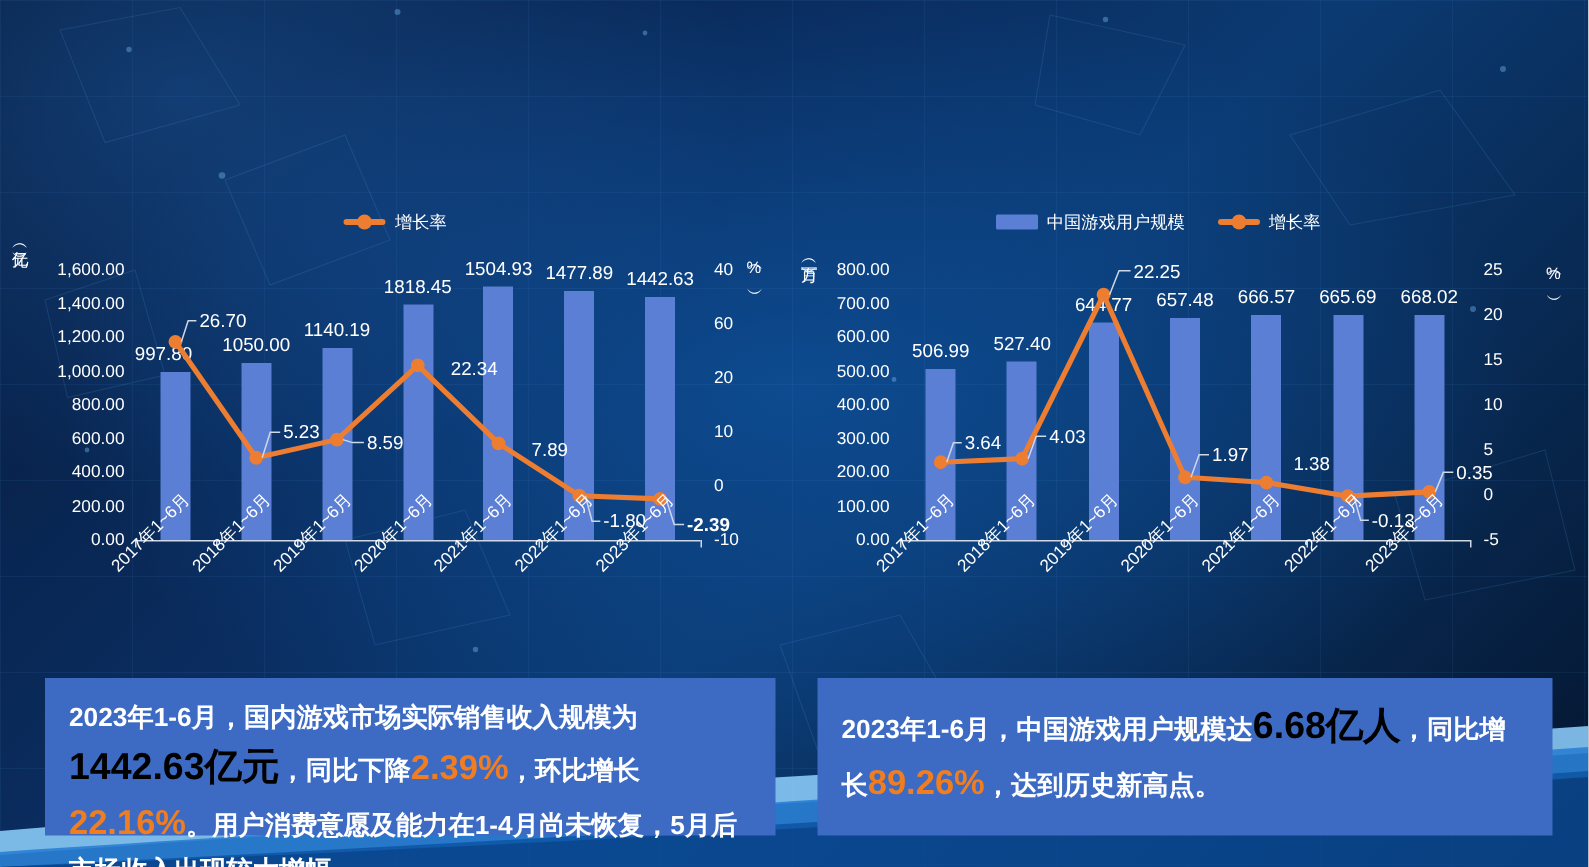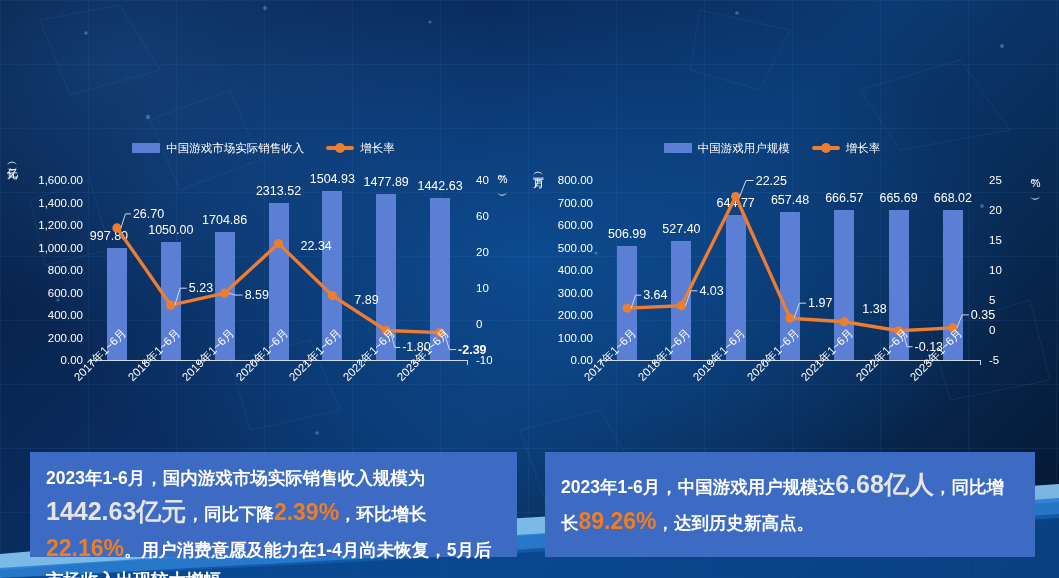--- a/index.html
+++ b/index.html
@@ -103,21 +103,21 @@
   .callout {
     position:absolute; top:452px; height:105px;
     background:#3d6bc4;
     padding:13px 16px 10px 16px;
     color:#ffffff;
     font-size:17.5px; font-weight:bold; line-height:1.55;
   }
   #callout-left  { left:30px;  width:487px; }
   #callout-right { left:545px; width:490px; }
   .hl-big { color:#f07d20; font-size:23px; }
-  .hl-xl { color:#e5e5e5; font-size:25px; }
+  .hl-xl { color:#000000; font-size:25px; }
 </style>
 </head>
 <body>
 
 <div id="stage">
 
   <div class="bg-grid"></div>
   <div class="bg-glow"></div>
 
   <svg class="bg-poly" viewBox="0 0 1059 578" preserveAspectRatio="none">
@@ -147,24 +147,20 @@
 
   <svg class="swoosh" viewBox="0 0 1059 150" preserveAspectRatio="none">
     <path d="M0,126 C260,104 640,84 1059,56 L1059,74 C640,102 260,122 0,142 Z" fill="#8fd2ff" opacity="0.85"></path>
     <path d="M0,140 C300,120 680,98 1059,70 L1059,90 C680,118 300,138 0,150 Z" fill="#2a7fd4" opacity="0.9"></path>
     <path d="M0,150 C320,134 700,112 1059,86 L1059,150 Z" fill="#0b4f9e" opacity="0.75"></path>
   </svg>
 
 
   <div class="chart-panel" id="chart-left">
     <div class="legend">
-      <div class="legend-item">
-        <span class="legend-swatch-bar"></span>
-        <span class="legend-label">中国游戏市场实际销售收入</span>
-      </div>
       <div class="legend-item">
         <span class="legend-swatch-line"></span>
         <span class="legend-label">增长率</span>
       </div>
     </div>
   <div class="axis-line" style="left: 88px; top: 222px; width: 377px; height: 1px;"></div>
       <div class="ytick" style="right: 442px; top: 222px;">0.00</div>
       <div class="ytick" style="right: 442px; top: 199.5px;">200.00</div>
       <div class="ytick" style="right: 442px; top: 177px;">400.00</div>
       <div class="ytick" style="right: 442px; top: 154.5px;">600.00</div>
@@ -185,23 +181,23 @@
       <div class="tickmark" style="left: 249.571px; top: 222px; height: 5px;"></div>
       <div class="tickmark" style="left: 303.429px; top: 222px; height: 5px;"></div>
       <div class="tickmark" style="left: 357.286px; top: 222px; height: 5px;"></div>
       <div class="tickmark" style="left: 411.143px; top: 222px; height: 5px;"></div>
       <div class="tickmark" style="left: 465px; top: 222px; height: 5px;"></div>
       <div class="bar" style="left: 104.929px; top: 109.748px; width: 20px; height: 112.252px;"></div>
       <div class="barlabel" style="left: 106.929px; top: 90.7475px;">997.80</div>
       <div class="bar" style="left: 158.786px; top: 103.875px; width: 20px; height: 118.125px;"></div>
       <div class="barlabel" style="left: 168.786px; top: 84.875px;">1050.00</div>
       <div class="bar" style="left: 212.643px; top: 93.7286px; width: 20px; height: 128.271px;"></div>
-      <div class="barlabel" style="left: 222.643px; top: 74.7286px;">1704.86</div>
+      <div class="barlabel" style="left: 222.643px; top: 74.7286px;">1140.19</div>
       <div class="bar" style="left: 266.5px; top: 65.0704px; width: 20px; height: 156.93px;"></div>
-      <div class="barlabel" style="left: 276.5px; top: 46.0704px;">2313.52</div>
+      <div class="barlabel" style="left: 276.5px; top: 46.0704px;">1818.45</div>
       <div class="bar" style="left: 320.357px; top: 52.6954px; width: 20px; height: 169.305px;"></div>
       <div class="barlabel" style="left: 330.357px; top: 33.6954px;">1504.93</div>
       <div class="bar" style="left: 374.214px; top: 55.7374px; width: 20px; height: 166.263px;"></div>
       <div class="barlabel" style="left: 384.214px; top: 36.7374px;">1477.89</div>
       <div class="bar" style="left: 428.071px; top: 59.7041px; width: 20px; height: 162.296px;"></div>
       <div class="barlabel" style="left: 438.071px; top: 40.7041px;">1442.63</div>
       <svg width="523" height="290" style="position: absolute; left: 0px; top: 0px; pointer-events: none;">
         <polyline points="114.92857142857143,89.88 168.78571428571428,167.172 222.64285714285714,155.076 276.5,105.576 330.35714285714283,157.596 384.2142857142857,192.48000000000002 438.07142857142856,194.60399999999998" fill="none" stroke="#ed7d31" stroke-width="3.4" stroke-linejoin="round" stroke-linecap="round"></polyline>
         <circle cx="114.92857142857143" cy="89.88" r="4.6" fill="#ed7d31"></circle>
         <path d="M118.92857142857143,89.88 L123.42857142857143,75.88 L128.92857142857144,75.88" fill="none" stroke="#cdd8e8" stroke-width="1"></path>

